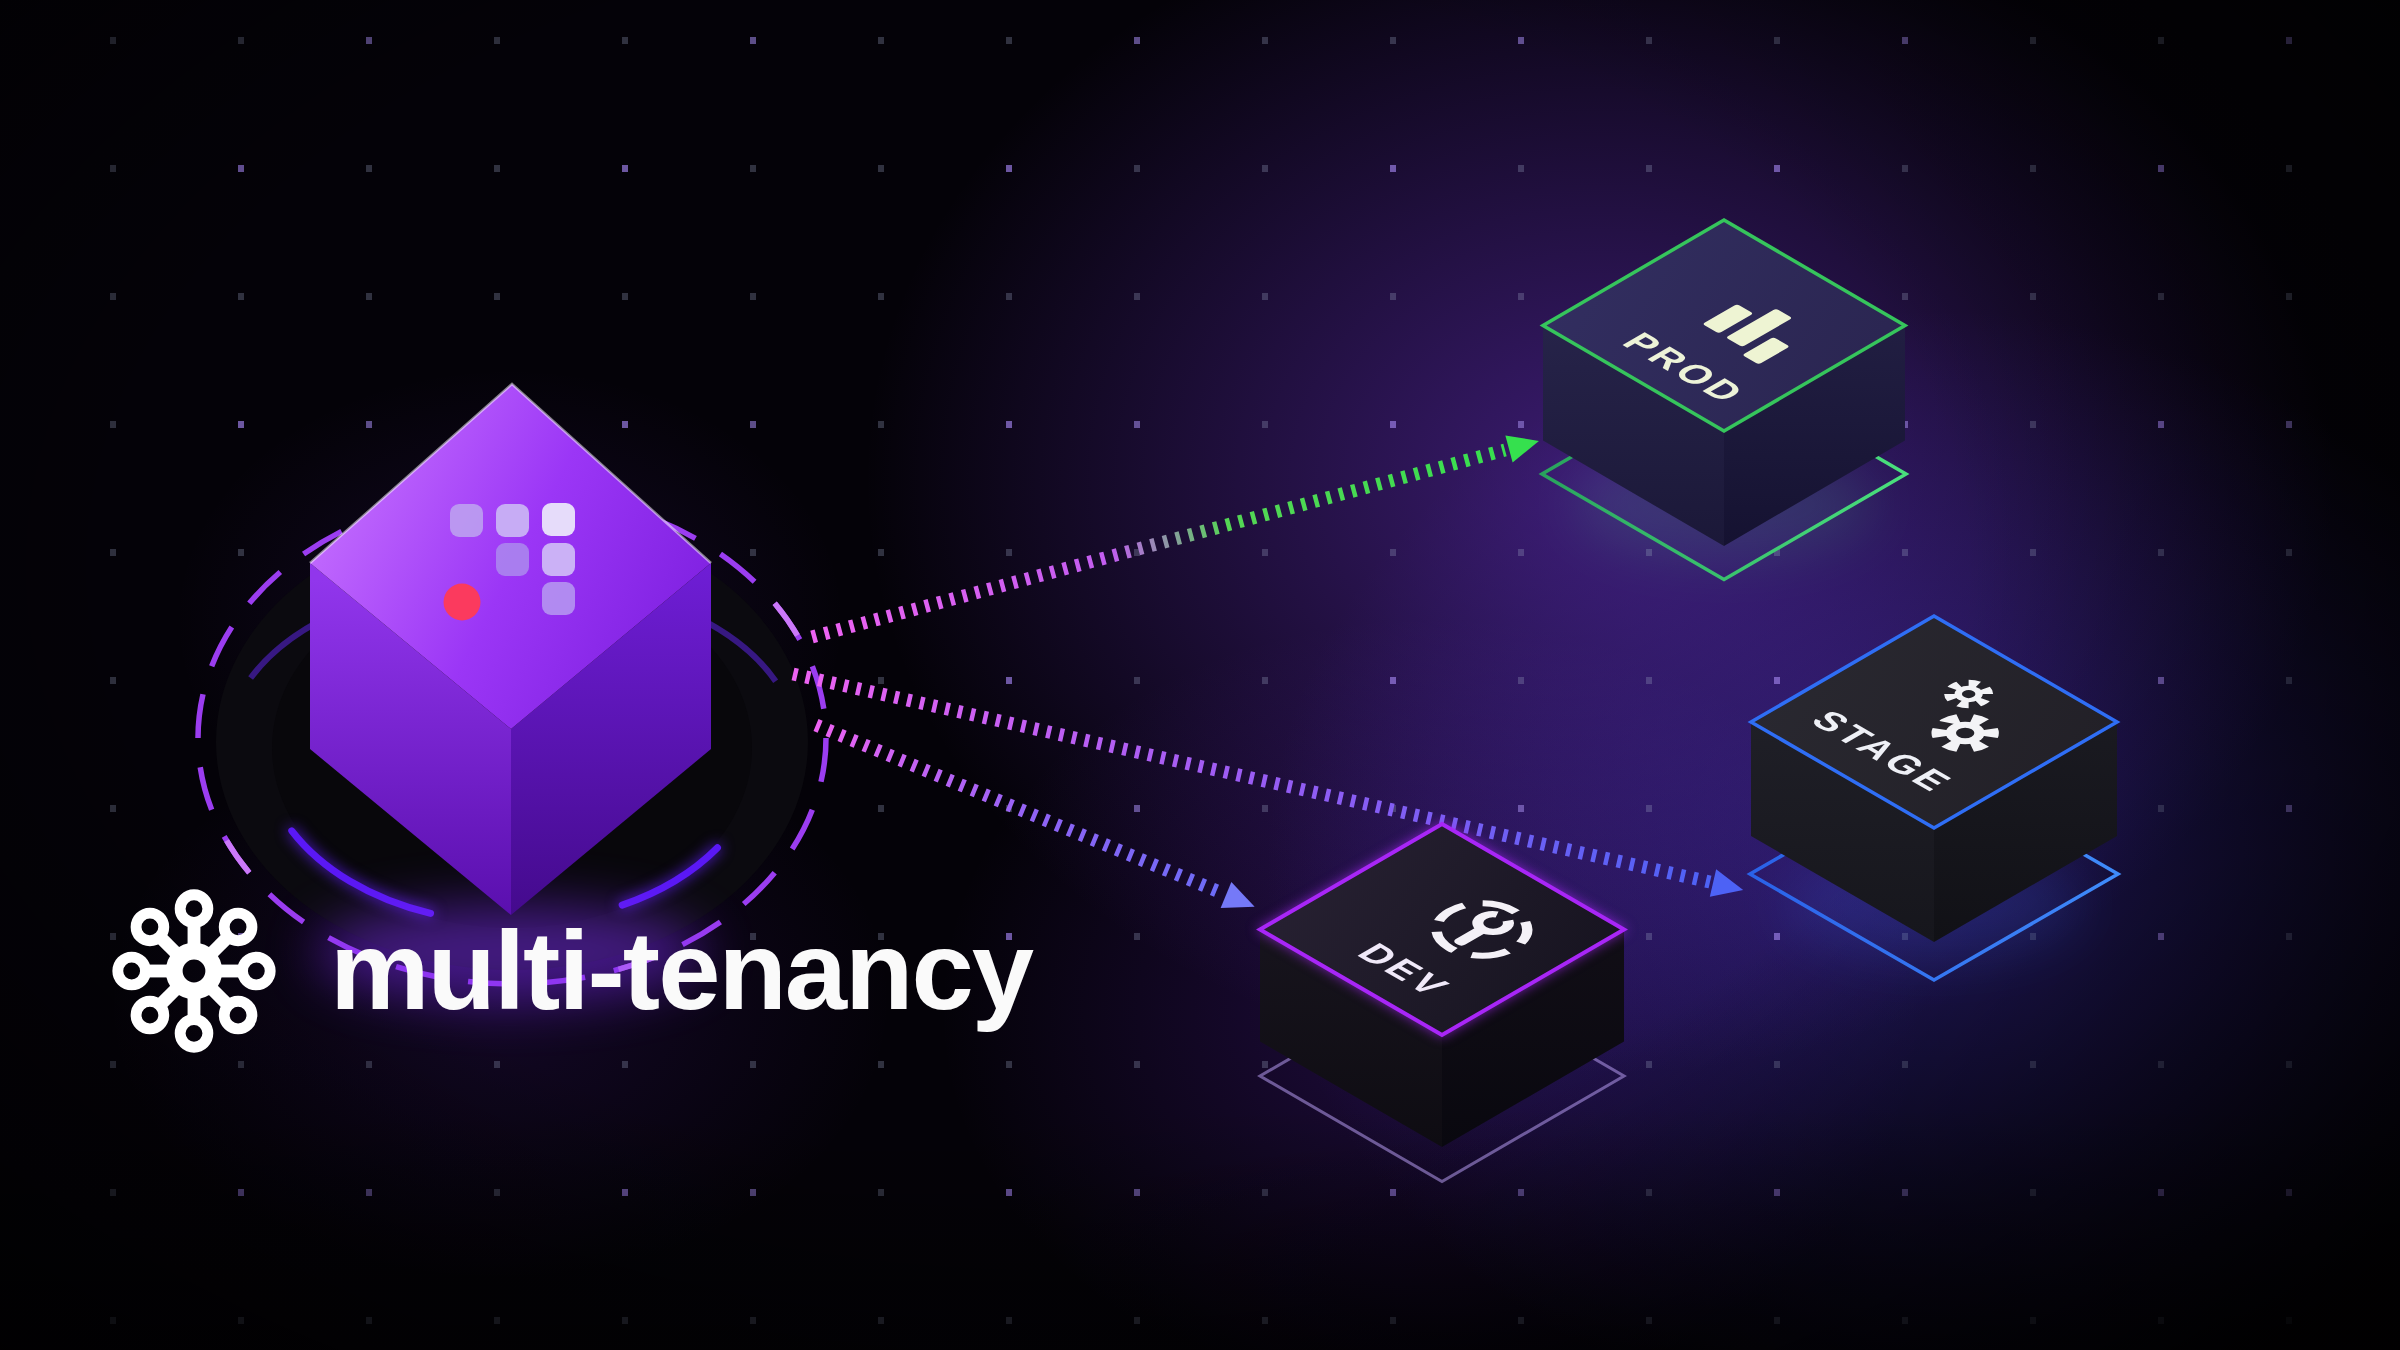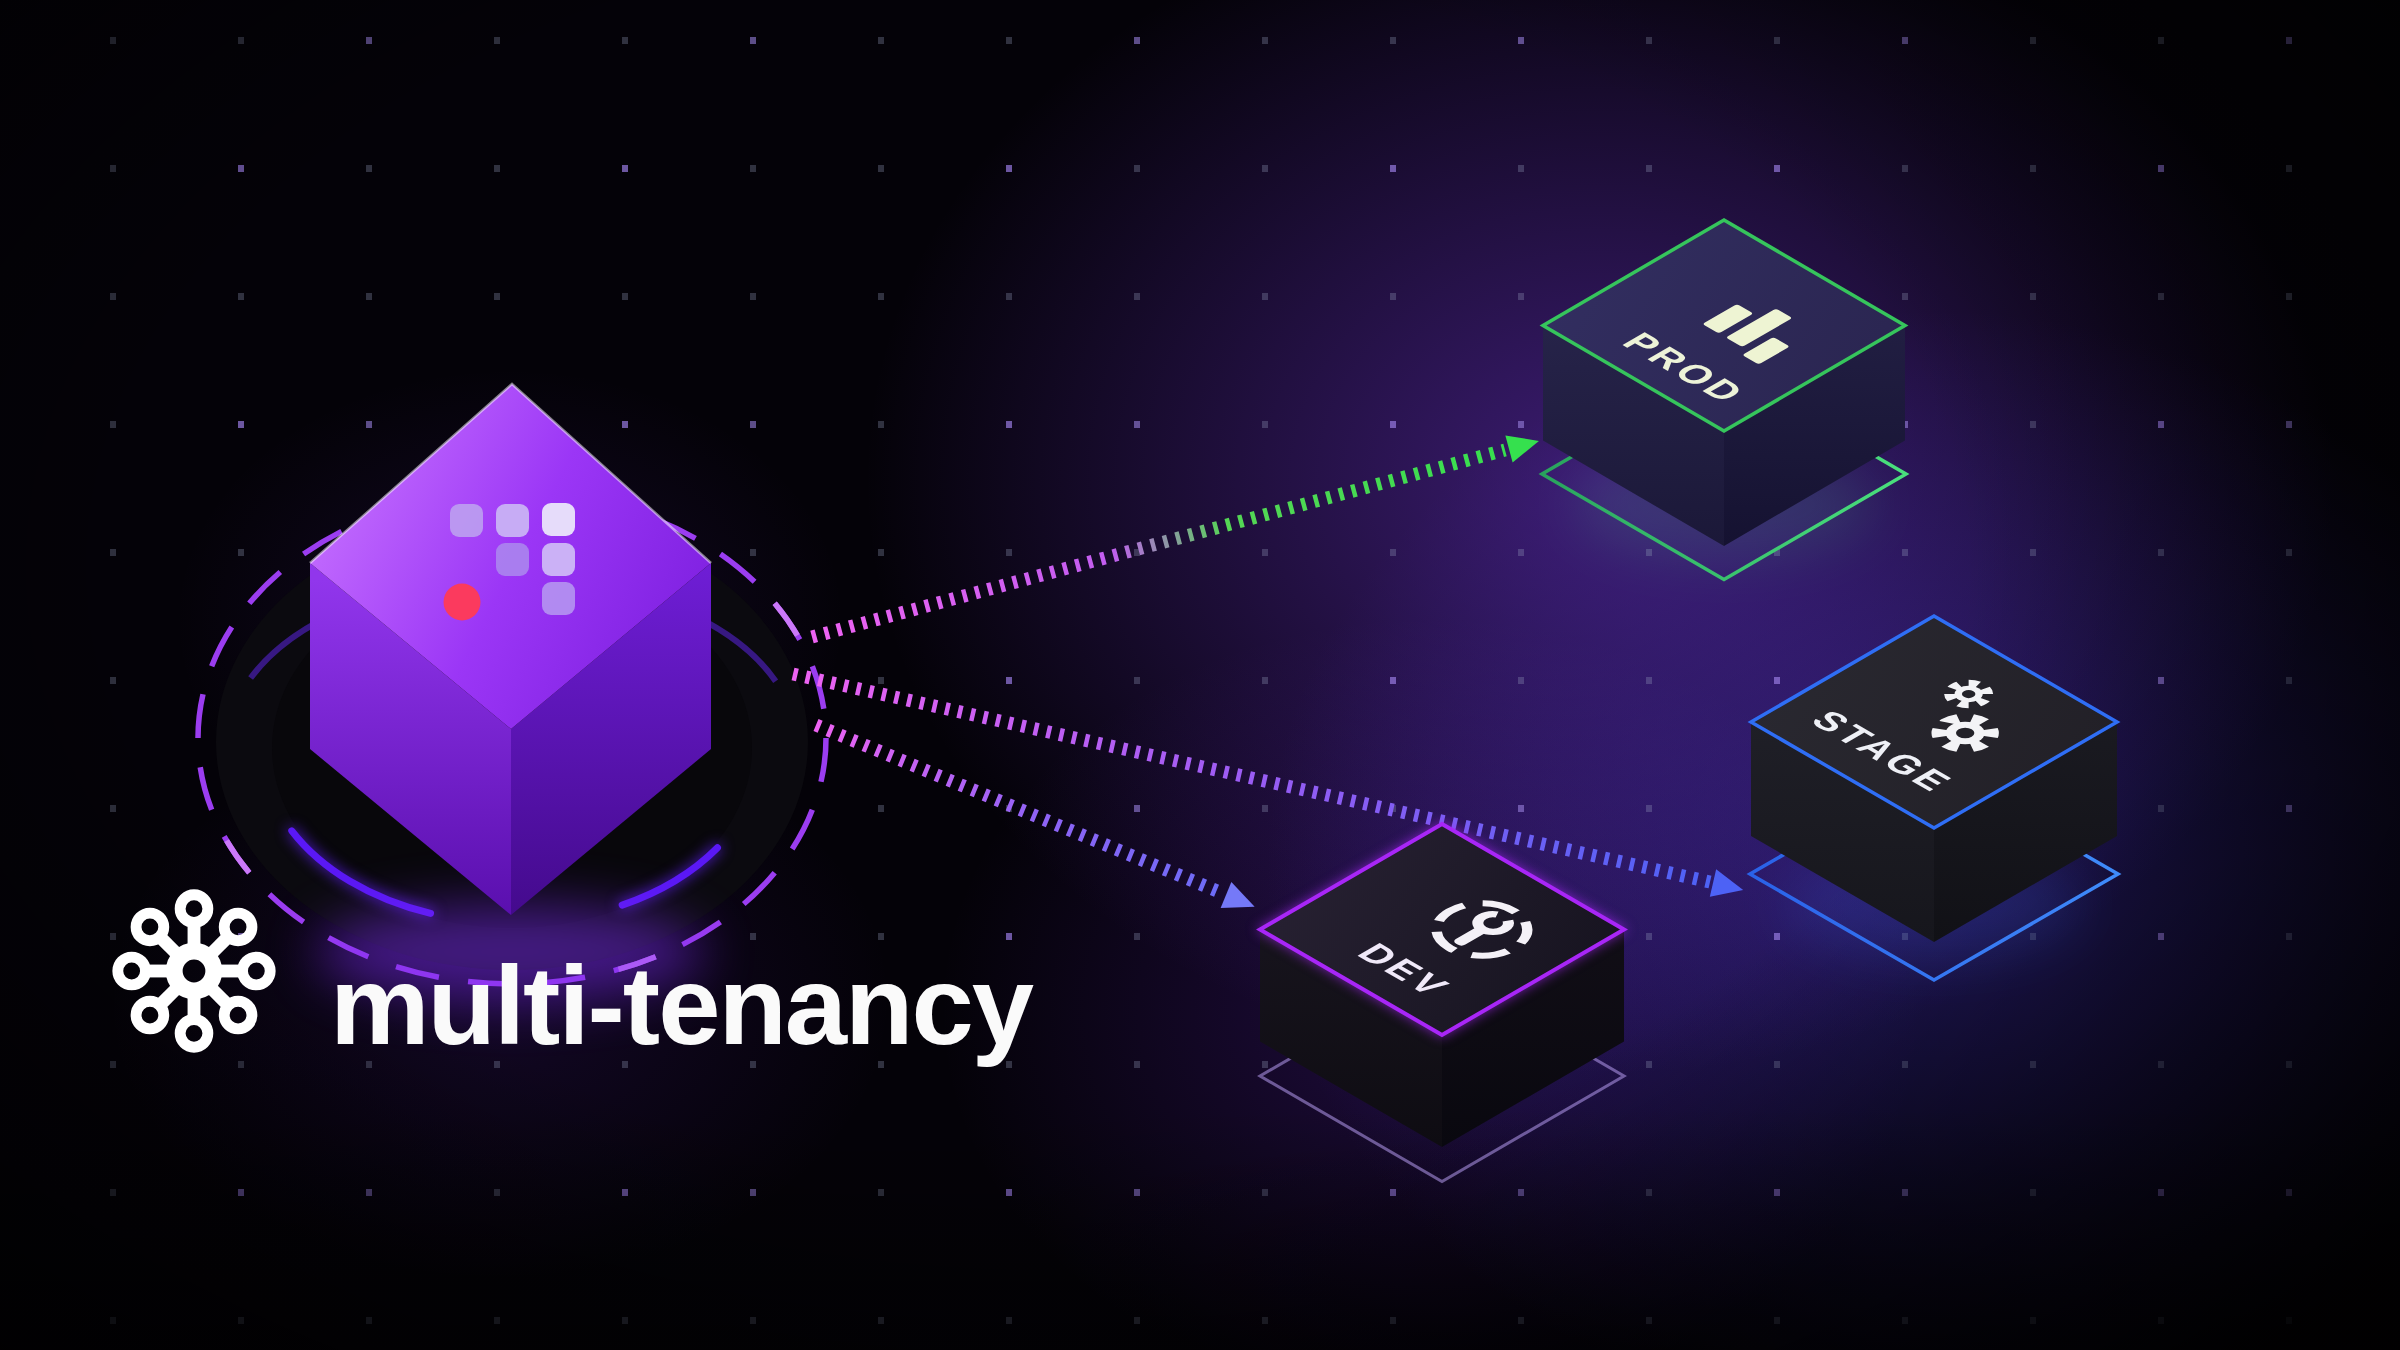--- a/index.html
+++ b/index.html
@@ -28,21 +28,21 @@
     background:
       radial-gradient(1750px 1150px at 44% 42%, rgba(0,0,0,0) 52%, rgba(0,0,0,.82) 97%),
       linear-gradient(to top, rgba(0,0,0,.35), rgba(0,0,0,0) 18%);
   }
   .scene{position:absolute;inset:0;}
   .soft-glow{filter:blur(26px);}
   .arc-glow{filter:drop-shadow(0 0 7px rgba(99,32,255,.95));}
   .edge-glow-dev{filter:drop-shadow(0 0 6px rgba(168,38,247,.65));}
   .env-label{font-family:"Liberation Sans",sans-serif;font-weight:700;}
   
-  .brand{position:absolute;left:100px;top:880px;display:flex;align-items:flex-end;gap:42px;}
+  .brand{position:absolute;left:100px;top:880px;display:flex;align-items:center;gap:42px;}
   .brand h1{margin:0;font-family:"Liberation Sans",sans-serif;font-weight:700;
             font-size:112px;letter-spacing:-2px;color:#fafafa;line-height:1;}
   .brand .mark{width:188px;height:182px;display:block;}
 </style>
 </head>
 <body>
 
 <div class="stage">
   <div class="layer glows"></div>
   <div class="layer dots"></div>

